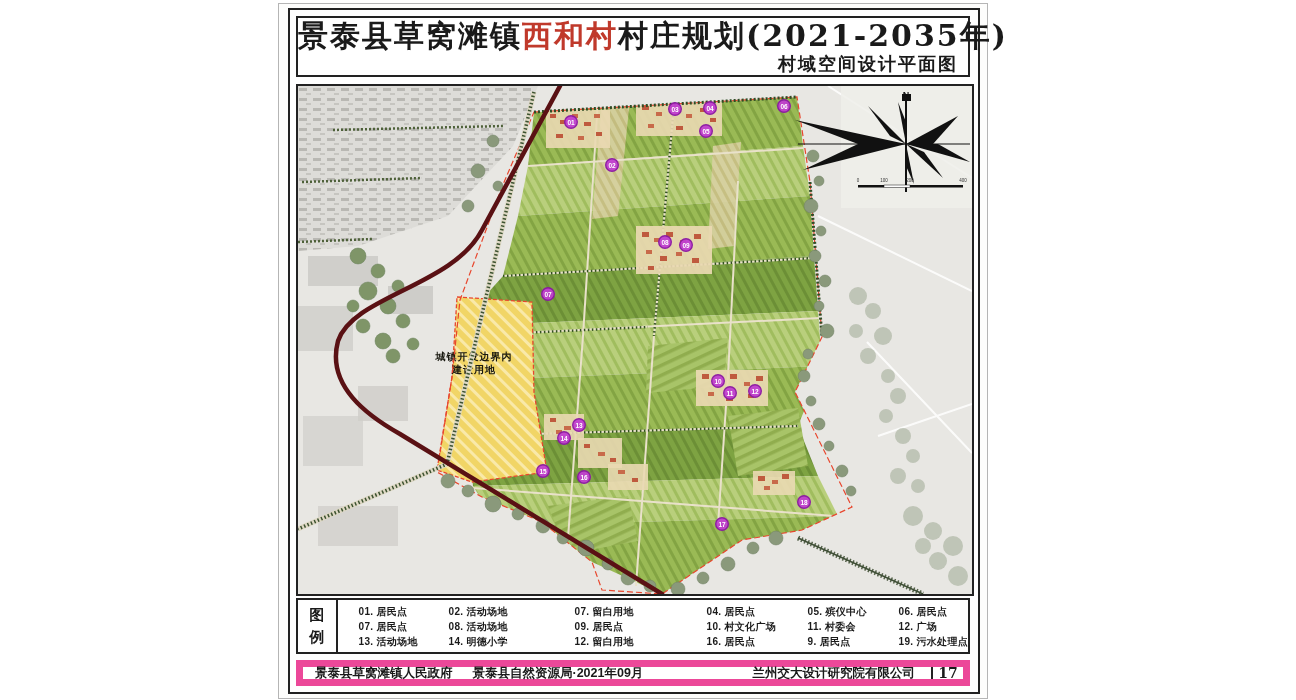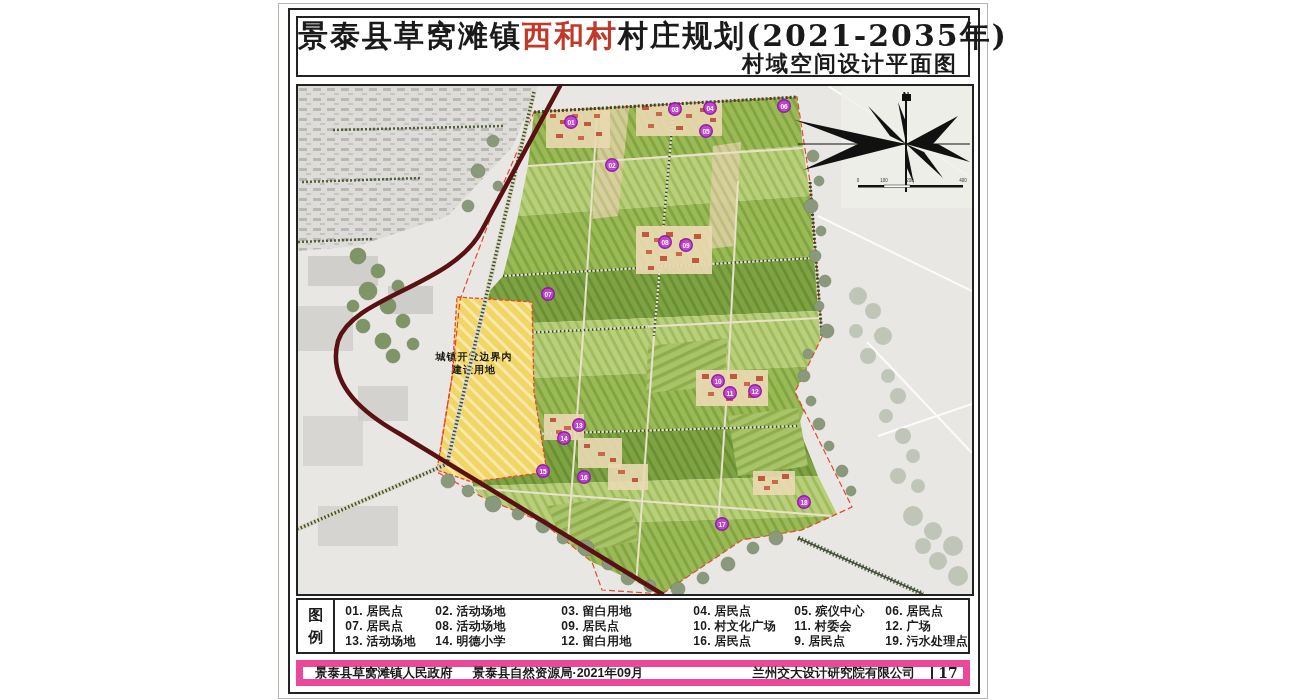--- a/index.html
+++ b/index.html
@@ -6,29 +6,29 @@
   #canvas{position:relative;width:1296px;height:700px;background:#ffffff;overflow:hidden;
           font-family:"Liberation Sans",sans-serif;color:#1a1a1a;}
   
   #sheet-outer{position:absolute;left:278px;top:3px;width:708px;height:694px;border:1px solid #b5b5b5;background:#fdfdfc;}
   #sheet-frame{position:absolute;left:288px;top:8px;width:688px;height:682px;border:2px solid #222;background:#ffffff;}
   
   #title-box{position:absolute;left:296px;top:16px;width:674px;height:61px;border:2px solid #222;box-sizing:border-box;
              display:flex;flex-direction:column;justify-content:center;}
   #title-line{text-align:left;font-family:"DejaVu Serif",serif;font-weight:bold;font-size:30px;letter-spacing:2px;line-height:34px;white-space:nowrap;}
   #title-line .hl{color:#c0392b;}
-  #subtitle-line{text-align:right;padding-right:10px;font-weight:bold;font-size:22px;line-height:22px;letter-spacing:2px;}
+  #subtitle-line{text-align:right;padding-right:10px;font-weight:bold;font-size:18px;line-height:22px;letter-spacing:2px;}
   
   #map-panel{position:absolute;left:296px;top:84px;width:674px;height:508px;border:2px solid #222;box-sizing:content-box;overflow:hidden;background:#e8e7e3;}
   
   #legend-box{position:absolute;left:296px;top:598px;width:674px;height:56px;border:2px solid #222;box-sizing:border-box;display:flex;}
   #legend-title{width:38px;border-right:2px solid #222;display:flex;flex-direction:column;align-items:center;justify-content:space-around;
                 font-weight:bold;font-size:15px;padding:4px 0;}
   #legend-grid{flex:1;display:grid;grid-template-columns:90px 126px 132px 101px 91px auto;
-               align-content:space-around;padding:4px 0 4px 10px;font-weight:bold;font-size:12px;letter-spacing:0.3px;}
+               align-content:space-around;padding:4px 0 4px 21px;font-weight:bold;font-size:10px;letter-spacing:0.3px;}
   .legend-item{white-space:nowrap;line-height:15px;}
   
   #footer-box{position:absolute;left:296px;top:660px;width:674px;height:26px;border:7px solid #ec4899;box-sizing:border-box;
               display:flex;align-items:center;font-weight:bold;font-size:12.5px;}
   #footer-left{padding-left:12px;display:flex;gap:20px;white-space:nowrap;}
   #footer-right{margin-left:auto;padding-right:16px;white-space:nowrap;}
   #page-no{width:30px;align-self:stretch;border-left:2px solid #222;display:flex;align-items:center;justify-content:center;
            font-size:14px;font-family:"DejaVu Serif",serif;}
   
   .mk circle{fill:#c13fd0;stroke:#8a18a2;stroke-width:1.4;opacity:.95;}
@@ -418,21 +418,21 @@
   </div>
 
   <div id="legend-box">
     <div id="legend-title">
       <span>图</span>
       <span>例</span>
     </div>
     <div id="legend-grid">
       <div class="legend-item">01. 居民点</div>
       <div class="legend-item">02. 活动场地</div>
-      <div class="legend-item">03. 留白用地</div>
+      <div class="legend-item">07. 留白用地</div>
       <div class="legend-item">04. 居民点</div>
       <div class="legend-item">05. 殡仪中心</div>
       <div class="legend-item">06. 居民点</div>
       <div class="legend-item">07. 居民点</div>
       <div class="legend-item">08. 活动场地</div>
       <div class="legend-item">09. 居民点</div>
       <div class="legend-item">10. 村文化广场</div>
       <div class="legend-item">11. 村委会</div>
       <div class="legend-item">12. 广场</div>
       <div class="legend-item">13. 活动场地</div>

